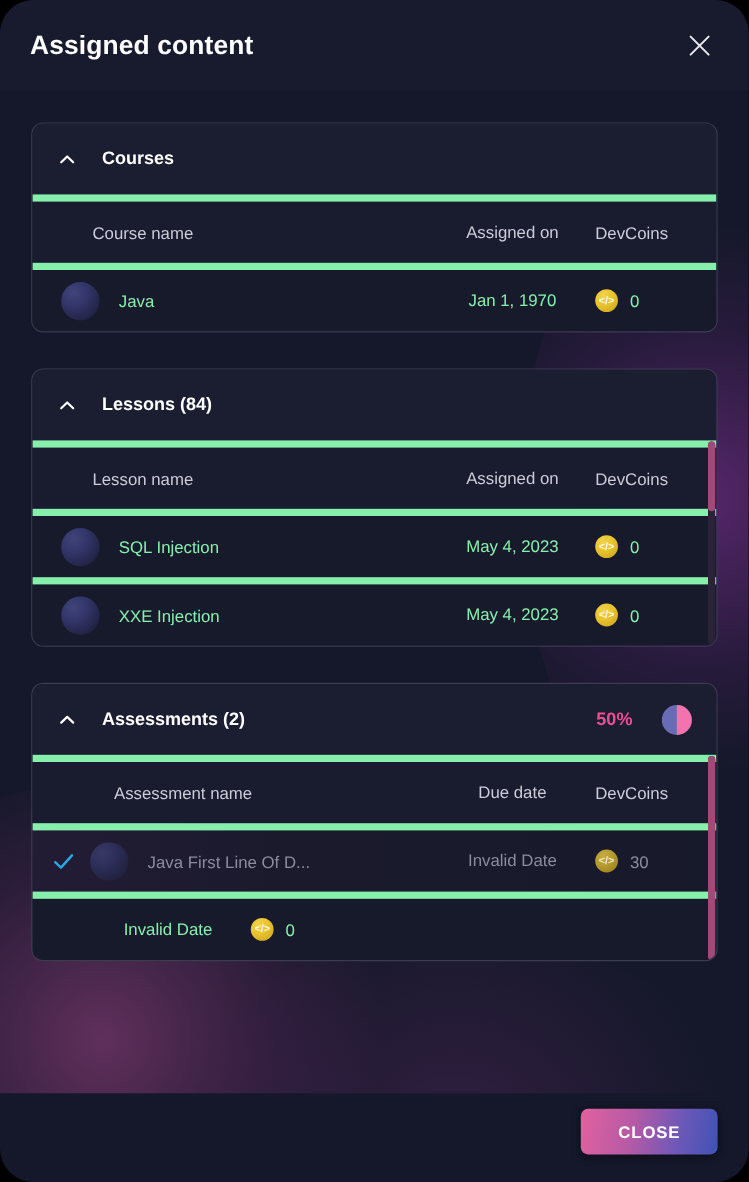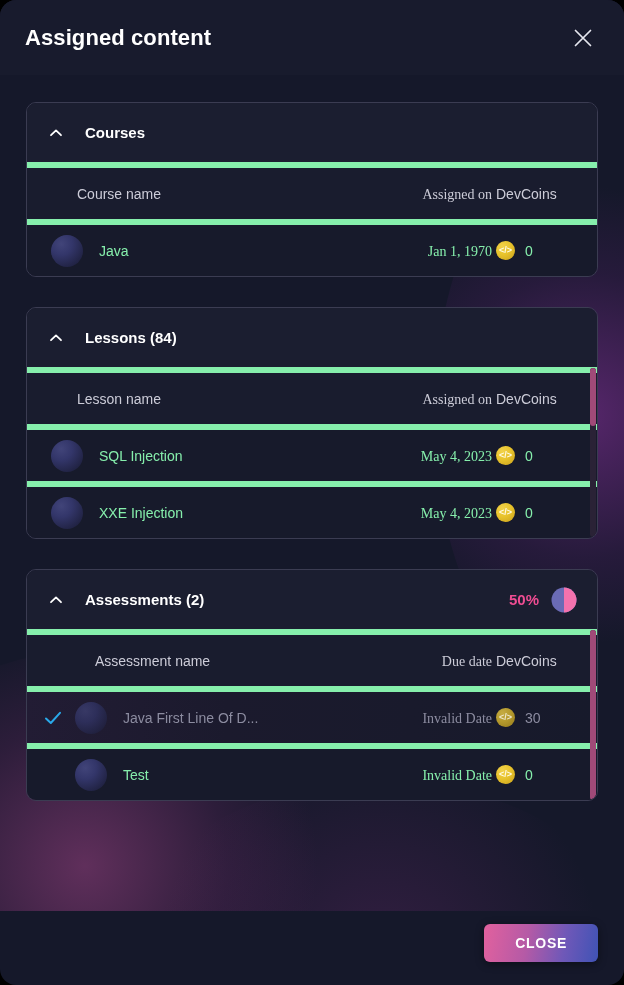--- a/index.html
+++ b/index.html
@@ -10,21 +10,21 @@
     background: #000000;
     font-family: "Liberation Sans", sans-serif;
     overflow: hidden;
   }
 
   
   .dialog {
     position: relative;
     width: 624px;
     height: 985px;
-    border-radius: 16px;
+    border-radius: 28px;
     overflow: hidden;
     background: #15182a;
     display: flex;
     flex-direction: column;
   }
 
   
   .glow-right {
     position: absolute;
     right: -110px;
@@ -127,21 +127,21 @@
     display: block;
   }
   .section-title {
     font-size: 15px;
     font-weight: bold;
     color: #ffffff;
   }
   .section-head-right {
     display: flex;
     align-items: center;
-    gap: 12px;
+    gap: 24px;
   }
   .pct-label {
     font-size: 15px;
     font-weight: bold;
     color: #ef4d92;
   }
   .pie {
     width: 26px;
     height: 26px;
     border-radius: 50%;
@@ -179,22 +179,21 @@
     flex: 1 1 auto;
     display: flex;
     align-items: center;
     gap: 16px;
     padding-left: 24px;
     min-width: 0;
   }
   .col-name.hdr { padding-left: 50px; }
   .col-date {
     flex: 0 0 130px;
-    text-align: right;
-    font-family: Liberation Serif, serif;
+    text-align: center;
   }
   .col-coins {
     flex: 0 0 105px;
     display: flex;
     align-items: center;
     gap: 10px;
     padding-left: 4px;
   }
 
   .th {
@@ -446,24 +445,20 @@
           <div class="col-date">
             <span class="td">Invalid Date</span>
           </div>
           <div class="col-coins">
             <span class="coin">&lt;/&gt;</span>
             <span class="td coin-val">30</span>
           </div>
         </div>
         <div class="trow tbody-row">
           <div class="col-check"></div>
-          <div class="col-name" style="padding-left:0;">
-            <span class="avatar"></span>
-            <span class="td">Test</span>
-          </div>
           <div class="col-date">
             <span class="td">Invalid Date</span>
           </div>
           <div class="col-coins">
             <span class="coin">&lt;/&gt;</span>
             <span class="td coin-val">0</span>
           </div>
         </div>
       </div>
       <div class="scrollbar-track">

